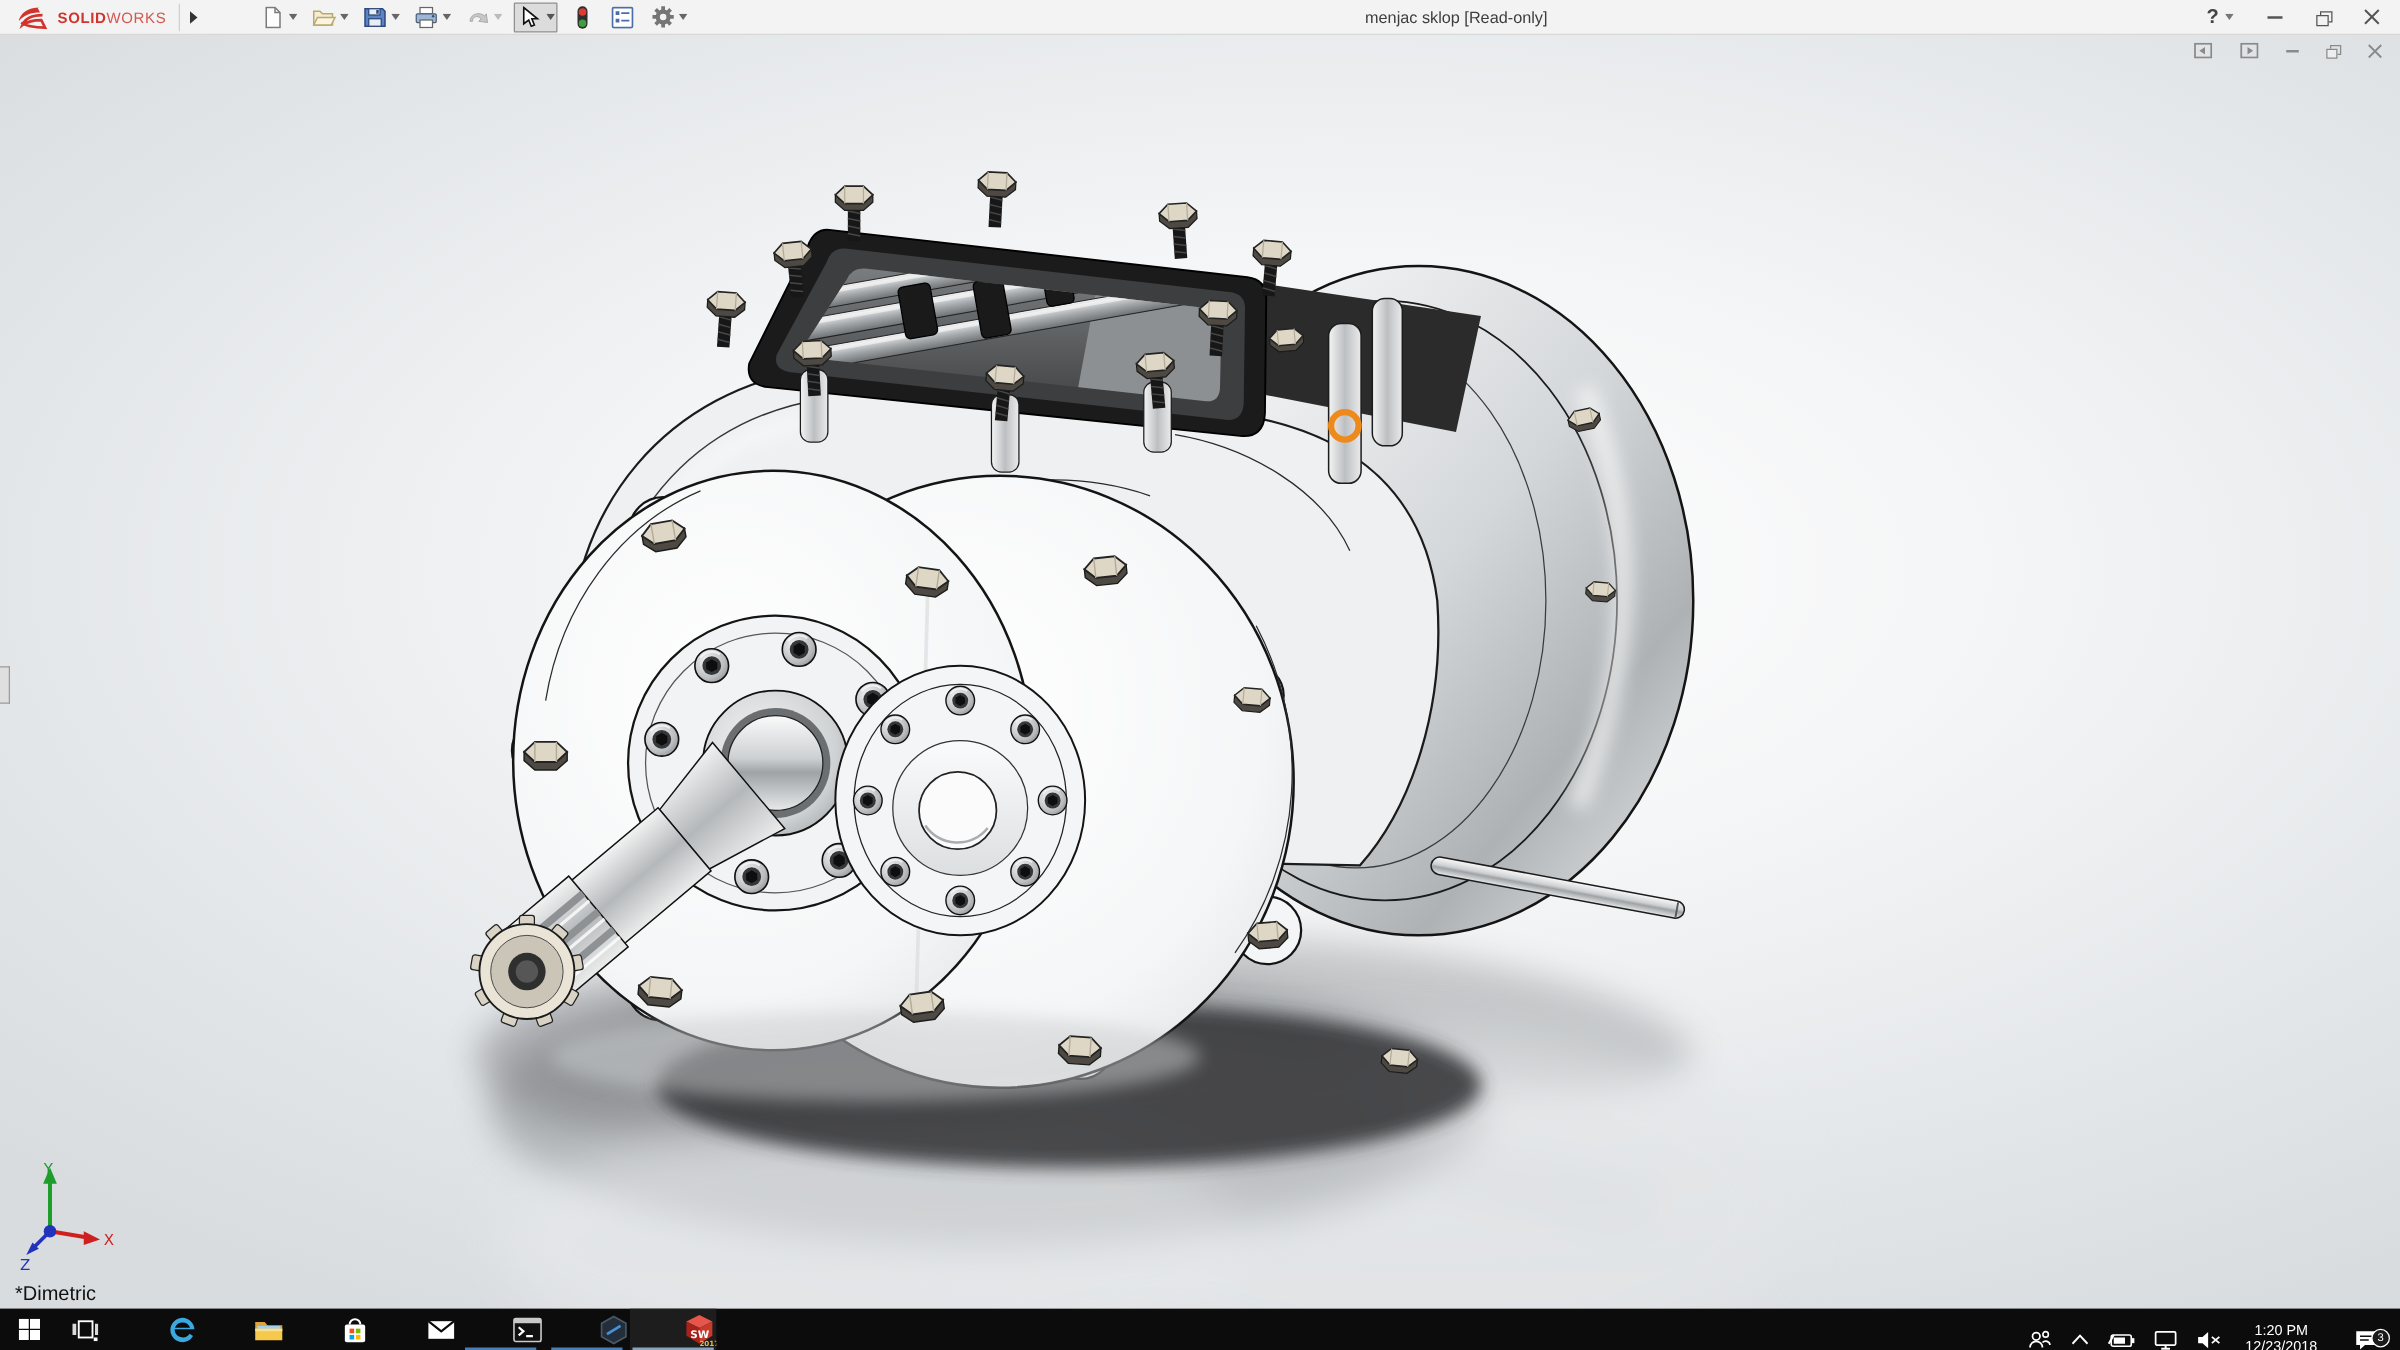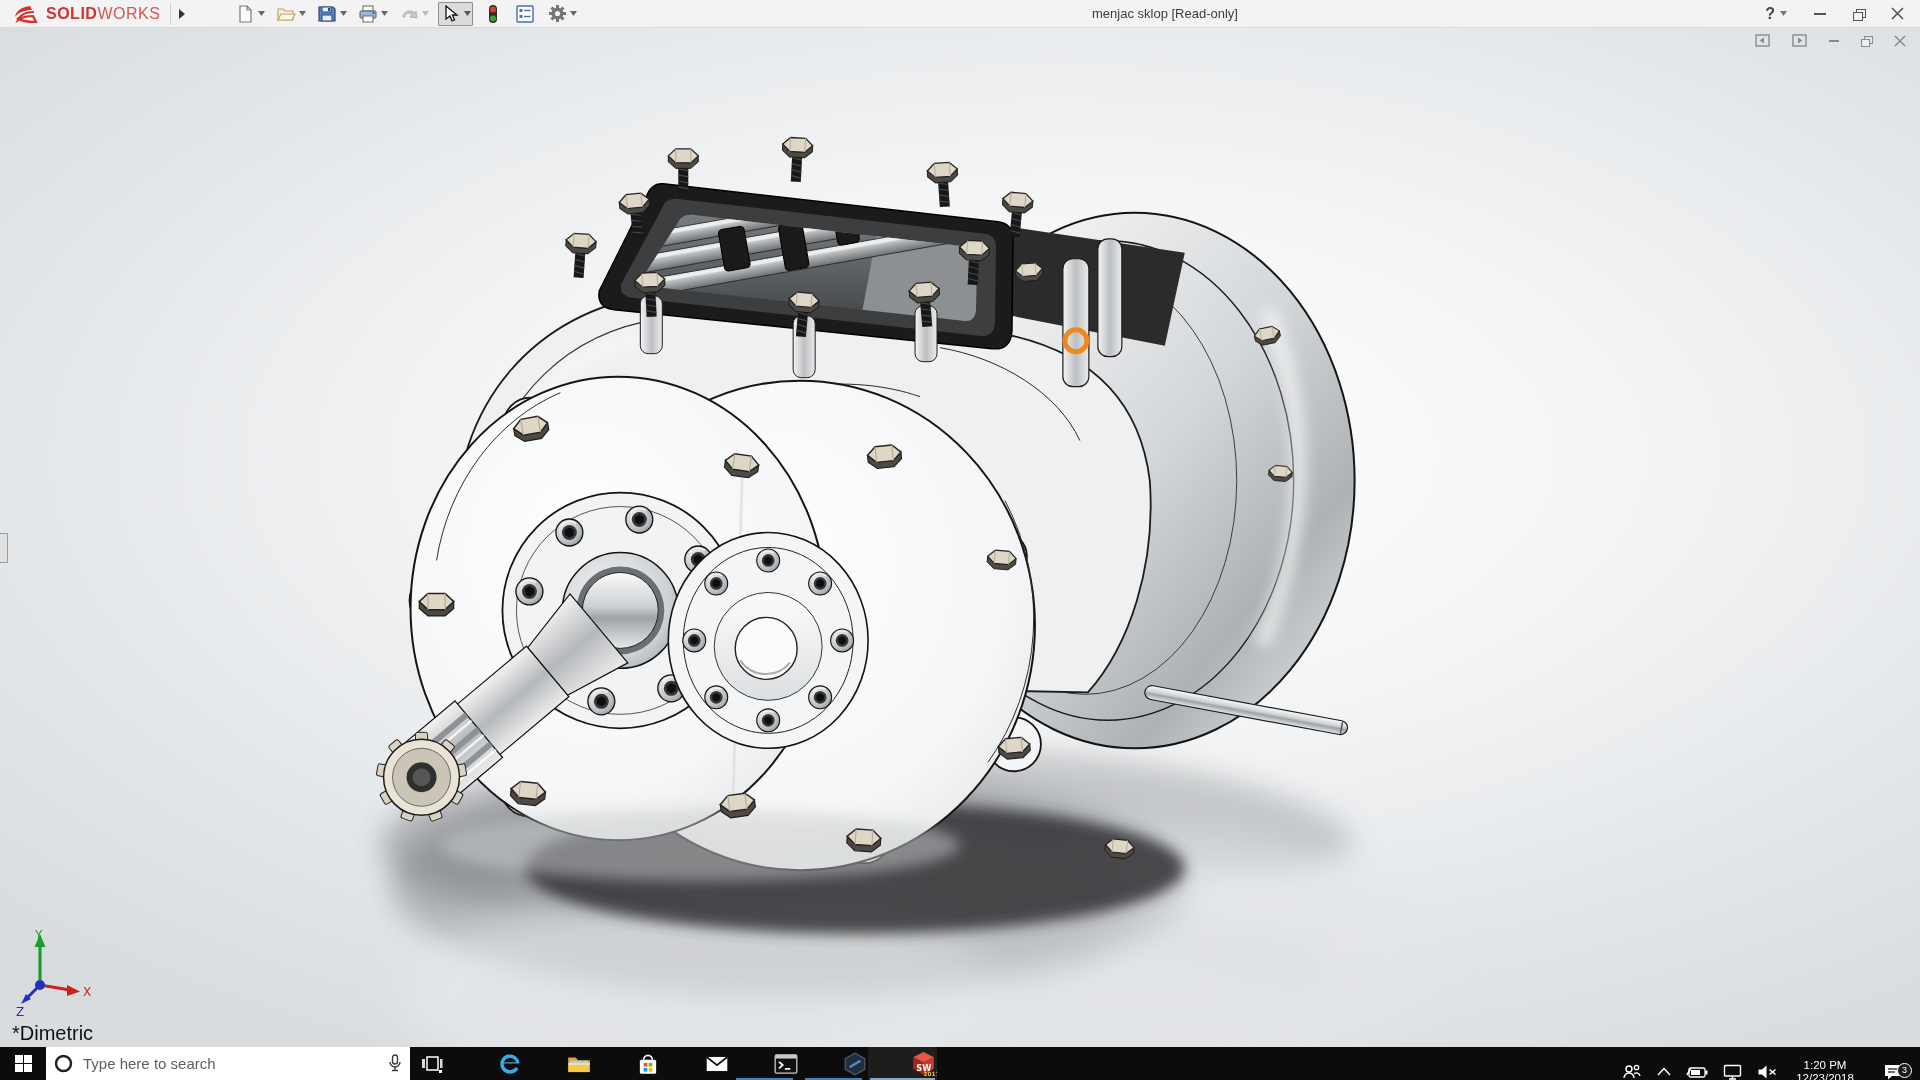--- a/index.html
+++ b/index.html
@@ -4,21 +4,21 @@
 <style>
   html,body{margin:0;padding:0;background:#222;}
   .screen{position:relative;width:1920px;height:1080px;overflow:hidden;
           font-family:"Liberation Sans",sans-serif;user-select:none;}
 
   
   .titlebar{position:absolute;top:0;left:0;width:1920px;height:27px;
             background:#f3f3f4;border-bottom:1px solid #d8d8d8;
             display:flex;align-items:center;}
   .brand{display:flex;align-items:center;margin-left:12px;gap:4px;}
-  .brand-text{font-size:16px;letter-spacing:.5px;color:#d0342c;}
+  .brand-text{font-size:12px;letter-spacing:.5px;color:#d0342c;}
   .brand-text .bold{font-weight:bold;}
   .brand-text .light{font-weight:normal;color:#d4574f;}
   .flyout{width:22px;height:22px;margin-left:10px;border-left:1px solid #d0d0d0;
           display:flex;align-items:center;justify-content:center;}
   .toolbar{display:flex;align-items:center;margin-left:40px;gap:2px;}
   .tb{display:flex;align-items:center;height:22px;padding:0 1px;margin-right:6px;}
   .tb .ic{width:22px;height:22px;display:flex;align-items:center;justify-content:center;}
   .tb.pressed{background:#dcdcdc;border:1px solid #8f8f8f;border-radius:1px;}
   .caret{margin-left:2px;display:flex;align-items:center;}
   .win-title{position:absolute;left:1020px;width:290px;text-align:center;
@@ -37,21 +37,21 @@
   .doc-ctl{position:absolute;top:6px;right:14px;display:flex;align-items:center;gap:22px;color:#8a8a8a;}
   .doc-ctl .itm{display:flex;align-items:center;justify-content:center;}
   .dmin{width:10px;height:2px;background:#8a8a8a;}
   .drestore{position:relative;width:11px;height:10px;}
   .drestore:before{content:"";position:absolute;left:3px;top:0;width:7px;height:6px;border:1.4px solid #8a8a8a;}
   .drestore:after{content:"";position:absolute;left:0;top:3px;width:7px;height:6px;border:1.4px solid #8a8a8a;background:#eceef0;}
   .model-svg{position:absolute;inset:0;width:100%;height:100%;}
   .splitter{position:absolute;left:0;top:505px;width:7px;height:28px;background:#dfdfdf;
             border:1px solid #9c9c9c;border-left:none;}
   .triad{position:absolute;left:10px;bottom:28px;}
-  .view-label{position:absolute;left:12px;bottom:2px;font-size:20px;color:#111;font-weight:500;}
+  .view-label{position:absolute;left:12px;bottom:2px;font-size:16px;color:#111;font-weight:500;}
 
   
   .taskbar{position:absolute;bottom:0;left:0;width:1920px;height:33px;background:#0c0c0c;
            display:flex;align-items:stretch;}
   .tb-btn{display:flex;align-items:center;justify-content:center;position:relative;}
   .start{width:46px;}
   .searchbox{width:348px;background:#ffffff;display:flex;align-items:center;padding:0 8px;gap:8px;}
   .searchbox input{flex:1;border:none;outline:none;font-size:15px;color:#5c5c5c;
                    font-family:"Liberation Sans",sans-serif;background:transparent;}
   .searchbox input::placeholder{color:#5f5f5f;opacity:1;}
@@ -573,32 +573,20 @@
   <div class="taskbar">
     <div class="tb-btn start">
       <svg width="17" height="17" viewBox="0 0 17 17">
         <rect x="0" y="0" width="8" height="8" fill="#fff"></rect>
           <rect x="9" y="0" width="8" height="8" fill="#fff"></rect>
         <rect x="0" y="9" width="8" height="8" fill="#fff"></rect>
           <rect x="9" y="9" width="8" height="8" fill="#fff"></rect>
       </svg>
     </div>
 
-    <div class="searchbox">
-      <svg width="19" height="19" viewBox="0 0 19 19">
-          <circle cx="9.5" cy="9.5" r="7.5" fill="none" stroke="#1e1e1e" stroke-width="2.4"></circle>
-        </svg>
-      <input type="text" readonly="" placeholder="Type here to search" style="">
-      <svg width="14" height="19" viewBox="0 0 14 19">
-        <rect x="4.5" y="1" width="5" height="9" rx="2.5" fill="none" stroke="#3a3a3a" stroke-width="1.4"></rect>
-        <path d="M2,8 a5,5 0 0 0 10,0" fill="none" stroke="#3a3a3a" stroke-width="1.4"></path>
-        <line x1="7" y1="13" x2="7" y2="16" stroke="#3a3a3a" stroke-width="1.4"></line>
-        <line x1="4" y1="16.5" x2="10" y2="16.5" stroke="#3a3a3a" stroke-width="1.4"></line>
-      </svg>
-    </div>
 
     <div class="tb-btn taskview">
       <svg width="22" height="18" viewBox="0 0 22 18">
         <rect x="6" y="2" width="11" height="13" fill="none" stroke="#fff" stroke-width="1.5"></rect>
         <rect x="1" y="4" width="3" height="9" fill="#fff" opacity=".85"></rect>
         <rect x="19" y="4" width="2.5" height="9" fill="#fff" opacity=".85"></rect>
         <rect x="18" y="15" width="3" height="3" fill="#fff"></rect>
       </svg>
     </div>
 

